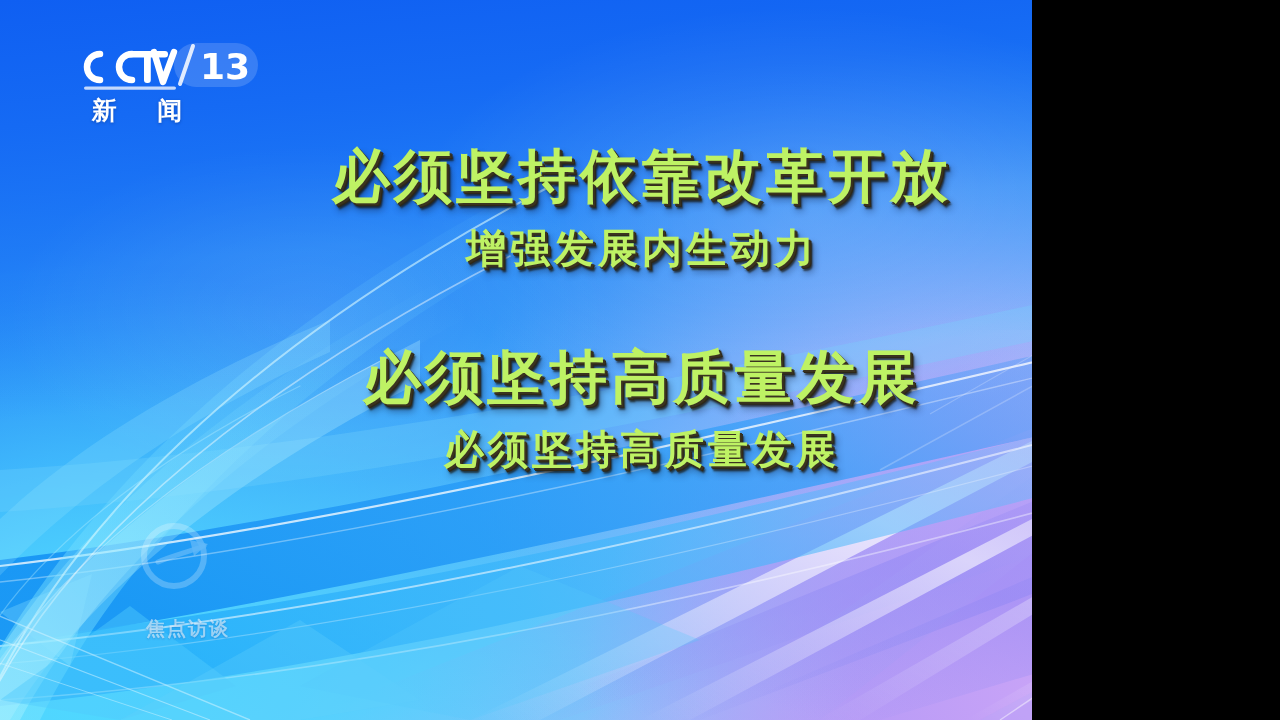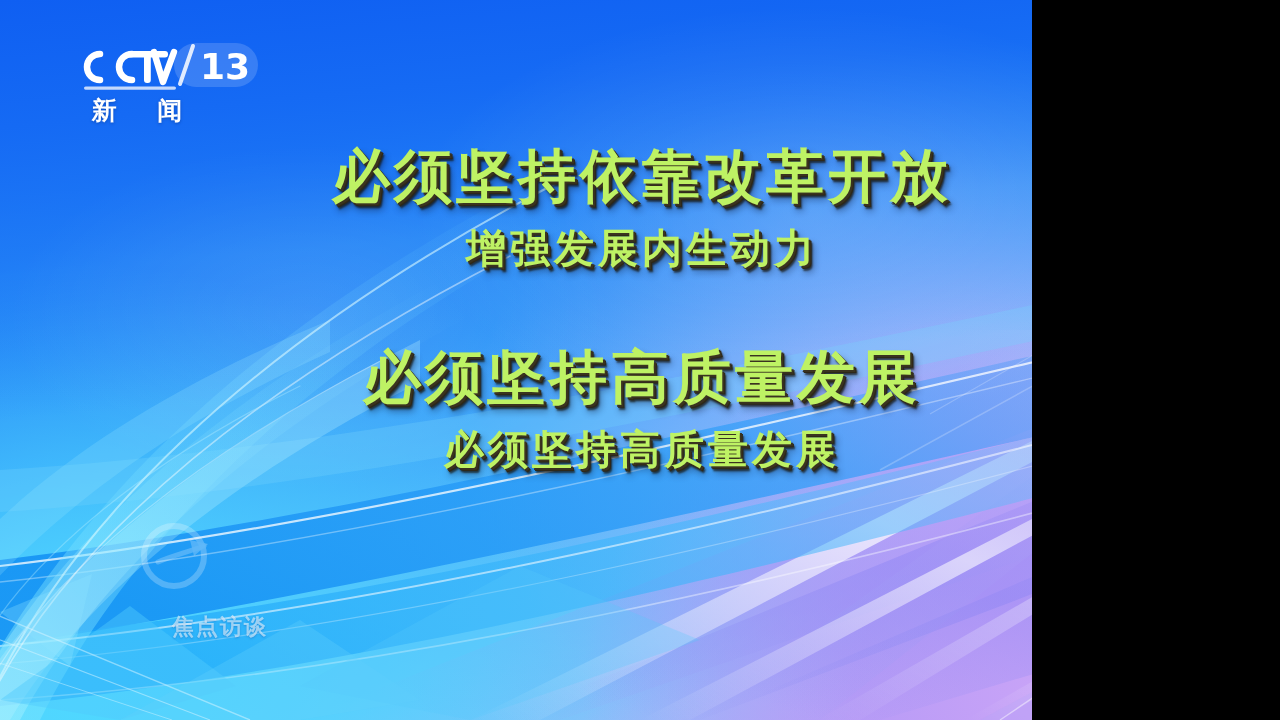--- a/index.html
+++ b/index.html
@@ -98,23 +98,23 @@
     top: 0px;
     width: 92px;
     height: 72px;
     opacity: 0.28;
   }
   .wm-program-text {
     position: absolute;
     left: 0;
     bottom: 0;
     width: 160px;
-    text-align: right;
+    text-align: center;
     color: rgba(255,255,255,0.55);
-    font-size: 22px;
+    font-size: 19px;
     font-weight: 700;
     letter-spacing: 2px;
     font-family: "DejaVu Sans", "Liberation Sans", sans-serif;
     text-shadow: 0 1px 2px rgba(20,80,170,0.35);
   }
 
   
   .headlines {
     position: absolute;
     left: 0;

